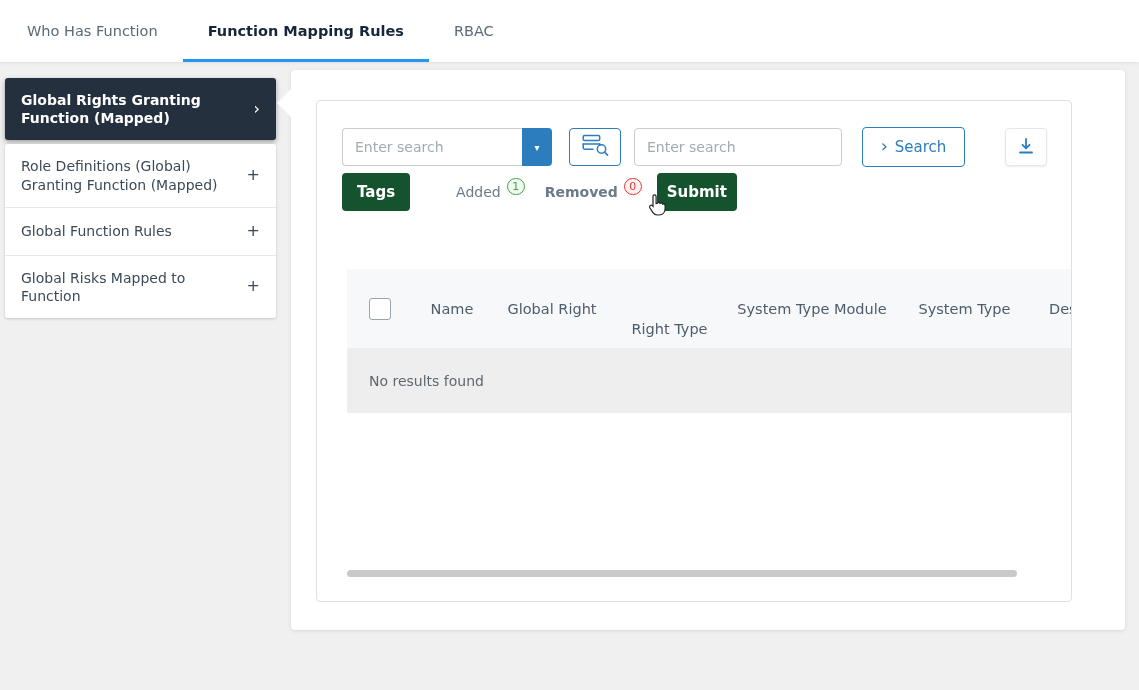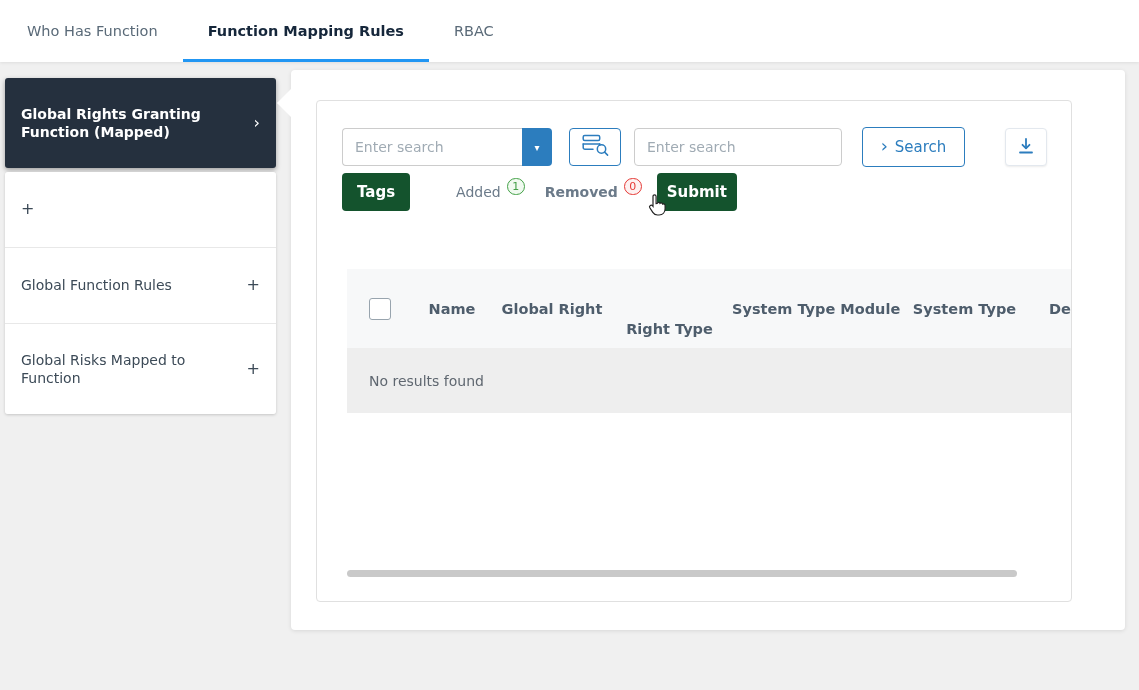--- a/index.html
+++ b/index.html
@@ -53,21 +53,21 @@
   
   .sidebar {
     position: absolute;
     left: 5px;
     top: 78px;
     width: 271px;
     z-index: 4;
   }
   .side-item {
     background: #ffffff;
-    padding: 27px 16px;
+    padding: 13px 16px;
     font-size: 14px;
     color: #3c4a57;
     display: flex;
     justify-content: space-between;
     align-items: center;
     gap: 10px;
     cursor: pointer;
     line-height: 1.3;
   }
   .side-item.active {
@@ -251,21 +251,21 @@
     height: 79px;
     width: 810px;
     background: #f7f8f9;
     display: flex;
     align-items: center;
   }
   .th {
     flex: 0 0 auto;
     text-align: center;
     font-size: 14.5px;
-    font-weight: bold;
+    font-weight: normal;
     color: #4e5d6c;
     white-space: nowrap;
   }
   .col-check { width: 60px; display: flex; }
   .col-name { width: 90px; }
   .col-gright { width: 110px; }
   .col-rtype { width: 125px; margin-top: 41px; }
   .col-stm { width: 160px; }
   .col-st { width: 145px; }
   .col-desc { width: 120px; text-align: left; padding-left: 12px; }
@@ -320,20 +320,21 @@
     <div class="tab">RBAC</div>
   </header>
 
   <aside class="sidebar">
     <div class="side-item active">
       <span>Global Rights Granting Function (Mapped)</span>
       <span class="expander">›</span>
     </div>
     <div class="side-group">
       <div class="side-item">
+        <span>Role Definitions (Global) Granting Function (Mapped)</span>
         <span class="expander">+</span>
       </div>
       <div class="side-item">
         <span>Global Function Rules</span>
         <span class="expander">+</span>
       </div>
       <div class="side-item">
         <span>Global Risks Mapped to Function</span>
         <span class="expander">+</span>
       </div>

